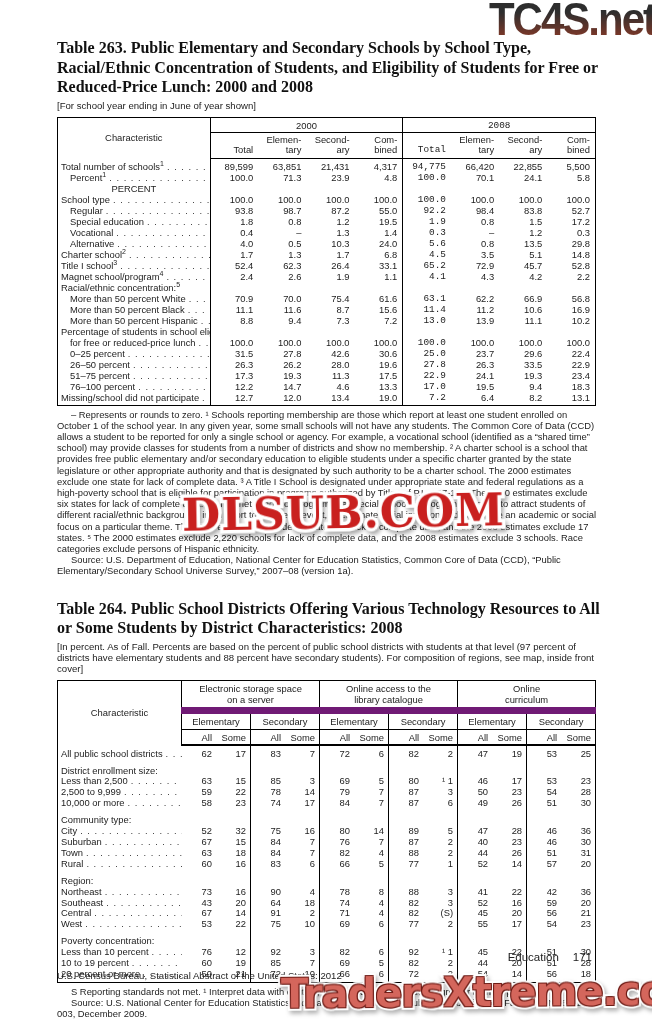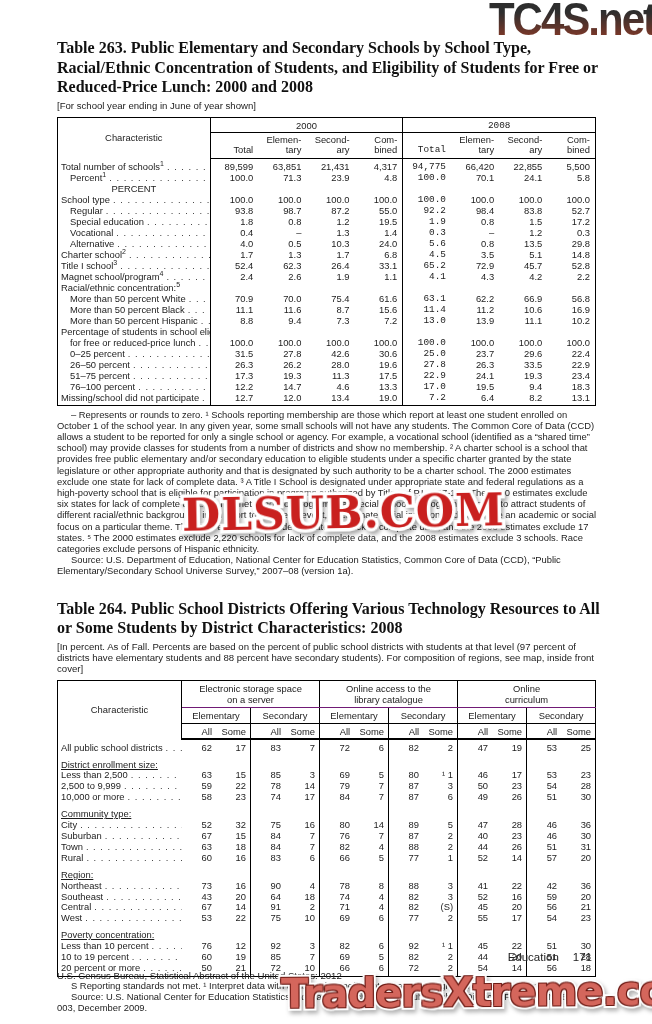--- a/index.html
+++ b/index.html
@@ -37,29 +37,29 @@
   #t263 tbody td.lab{padding-left:3px;}
   #t263 .cl{text-align:center;font-size:9.4px;}
   #t263 tbody tr:first-child td{padding-top:2px;}
   #t263 tbody tr:last-child td{padding-bottom:2px;}
 
   
   #t264{width:539px;border-top:1.5px solid #000;border-bottom:1.5px solid #000;
         border-left:1px solid #000;border-right:1px solid #000;}
   #t264 .stub{width:124px;text-align:center;vertical-align:middle;border-right:1px solid #000;}
   #t264 col.c{width:34.5px;}
-  #t264 .grp{text-align:center;border-bottom:1px solid #701a75;padding:2px 0 2px 0;line-height:11px;}
+  #t264 .grp{text-align:center;border-bottom:7px solid #701a75;padding:2px 0 2px 0;line-height:11px;}
   #t264 .lvl{text-align:center;border-bottom:1px solid #000;padding:2px 0;}
   #t264 .colh{text-align:right;padding:2px 4px 1px 0;}
   #t264 thead tr:last-child th{border-bottom:2px solid #000;}
   #t264 .b1{border-left:1px solid #000;}
   #t264 .b2{border-left:1.5px solid #000;}
   #t264 tbody td.lab{padding-left:3px;}
   #t264 tbody td{line-height:10.9px;}
-  #t264 .gap td{padding-top:6px;text-decoration:underline;}
+  #t264 .gap td{padding-top:6px;}
   #t264 tbody tr.first td{padding-top:3px;}
   #t264 tbody tr:last-child td{padding-bottom:2px;}
   #t264 .num{padding-right:4px;}
 
   
   .fnote{font-size:9.4px;line-height:11.2px;margin:3px 0 0 0;width:544px;text-indent:14px;}
   .fnote.src{margin-top:0;}
   .between{height:22px;}
 
   

